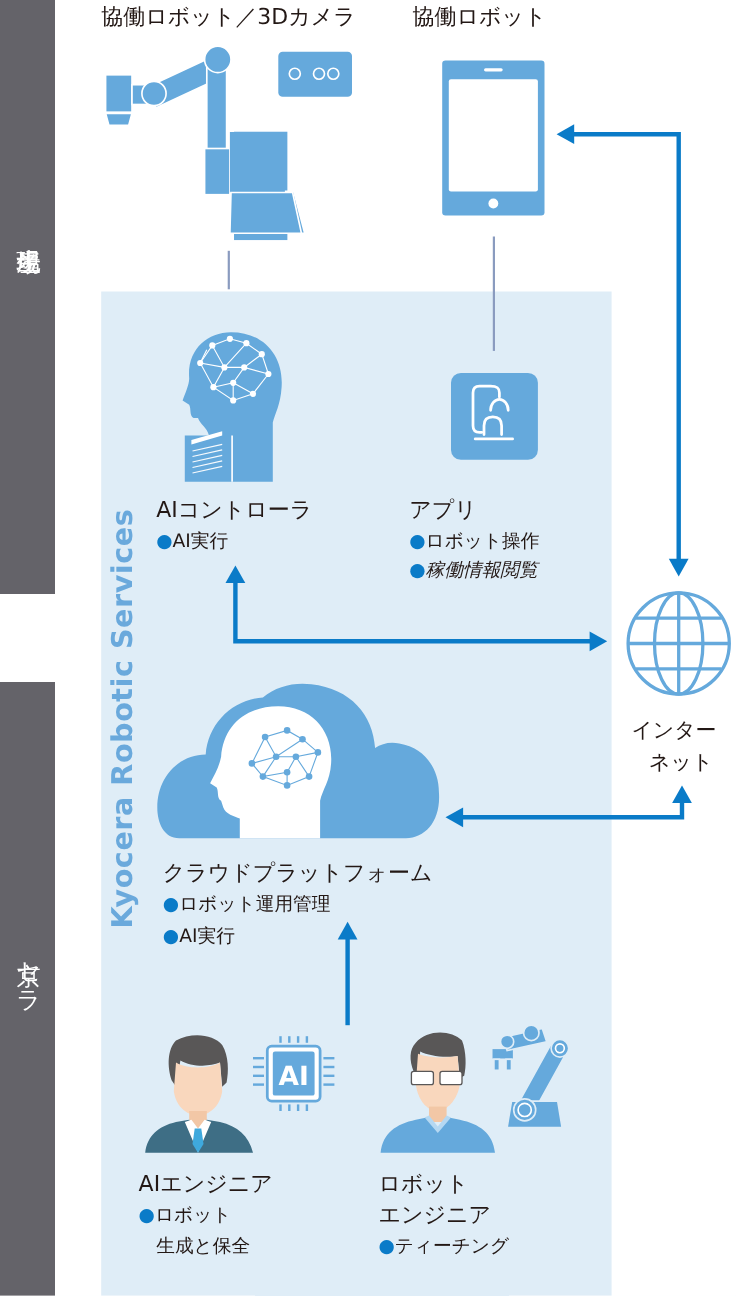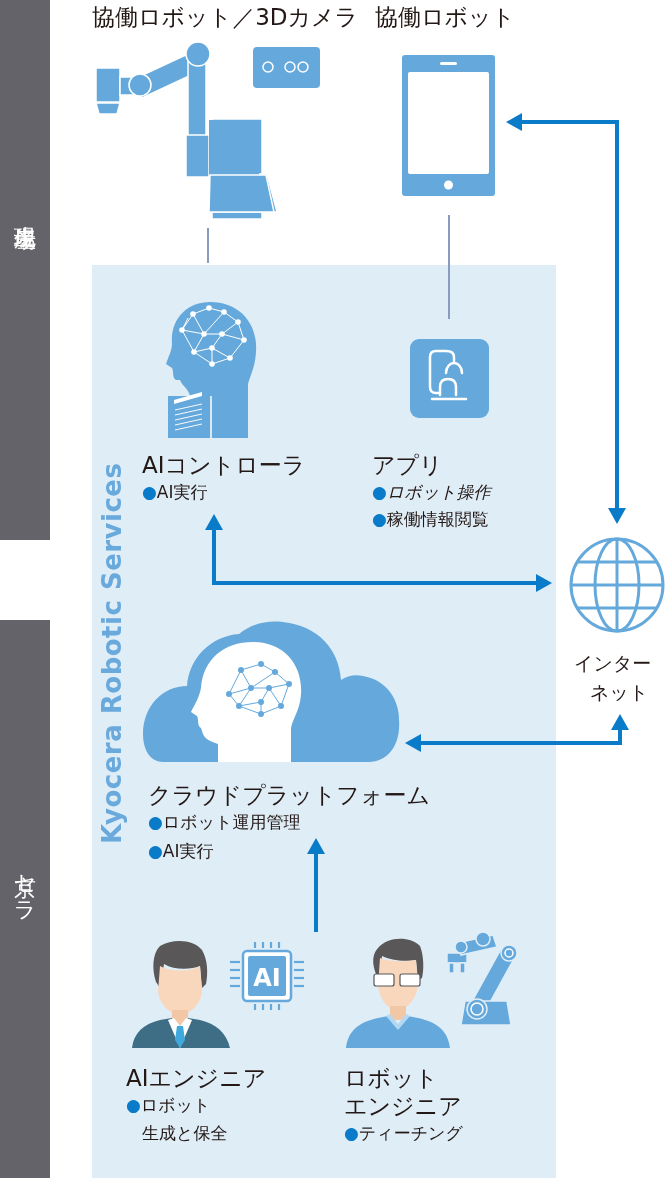--- a/index.html
+++ b/index.html
@@ -10,21 +10,21 @@
   .sidebar-top { top: 0; height: 540px; }
   .sidebar-bottom { top: 620px; height: 558px; }
   .vtext { position: absolute; left: 0; width: 50px; color: #ffffff; font-size: 22px;
            writing-mode: vertical-rl; text-orientation: upright; display: flex;
            align-items: center; letter-spacing: 1px; line-height: 50px; }
   .panel { position: absolute; left: 92px; top: 265px; width: 464px; height: 913px; background: #dfedf7; }
   .brand { position: absolute; left: 92px; top: 428px; width: 40px; height: 450px;
            writing-mode: vertical-rl; transform: rotate(180deg); color: #6aa9dc;
            font-weight: bold; font-size: 26px; display: flex; align-items: center;
            justify-content: center; letter-spacing: 0.5px; white-space: nowrap; }
-  .title { font-size: 23px; white-space: nowrap; }
+  .title { font-size: 20px; white-space: nowrap; }
   .bullet { font-size: 17px; white-space: nowrap; line-height: 27px; }
   .bullet .dot { color: #0a7bc8; }
   svg { position: absolute; overflow: visible; }
 </style>
 </head>
 <body>
 
 <div class="sidebar sidebar-top"></div>
 <div class="vtext" style="top:208px;">生産現場</div>
 <div class="sidebar sidebar-bottom"></div>
@@ -118,22 +118,22 @@
     <path d="M36,34 C36,28 40,24 44,24 C48,24 52,28 52,34"></path>
     <path d="M30,56 L30,48 C30,42 33,40 38,40 C43,40 46,42 46,48 L46,56"></path>
     <line x1="22" y1="60" x2="56" y2="60"></line>
   </g>
 </svg>
 
 <div class="abs title" style="left:142px; top:450px;">AIコントローラ</div>
 <div class="abs bullet" style="left:142px; top:479px;"><span class="dot">●</span><span>AI実行</span></div>
 
 <div class="abs title" style="left:372px; top:450px;">アプリ</div>
-<div class="abs bullet" style="left:372px; top:479px;font-style:italic;"><span class="dot">●</span><span>ロボット操作</span></div>
-<div class="abs bullet" style="left:372px; top:506px;"><span class="dot">●</span><span>稼働情報閲覧</span></div>
+<div class="abs bullet" style="left:372px; top:479px;"><span class="dot">●</span><span>ロボット操作</span></div>
+<div class="abs bullet" style="left:372px; top:506px;font-style:italic;"><span class="dot">●</span><span>稼働情報閲覧</span></div>
 
 <svg style="left:0; top:0;" width="669" height="1178">
   <g stroke="#0a7bc8" stroke-width="4" fill="none">
 
     <polyline points="520,122 617,122 617,512"></polyline>
 
     <polyline points="214,528 214,583 538,583"></polyline>
 
     <polyline points="420,743 620,743 620,728"></polyline>
 

